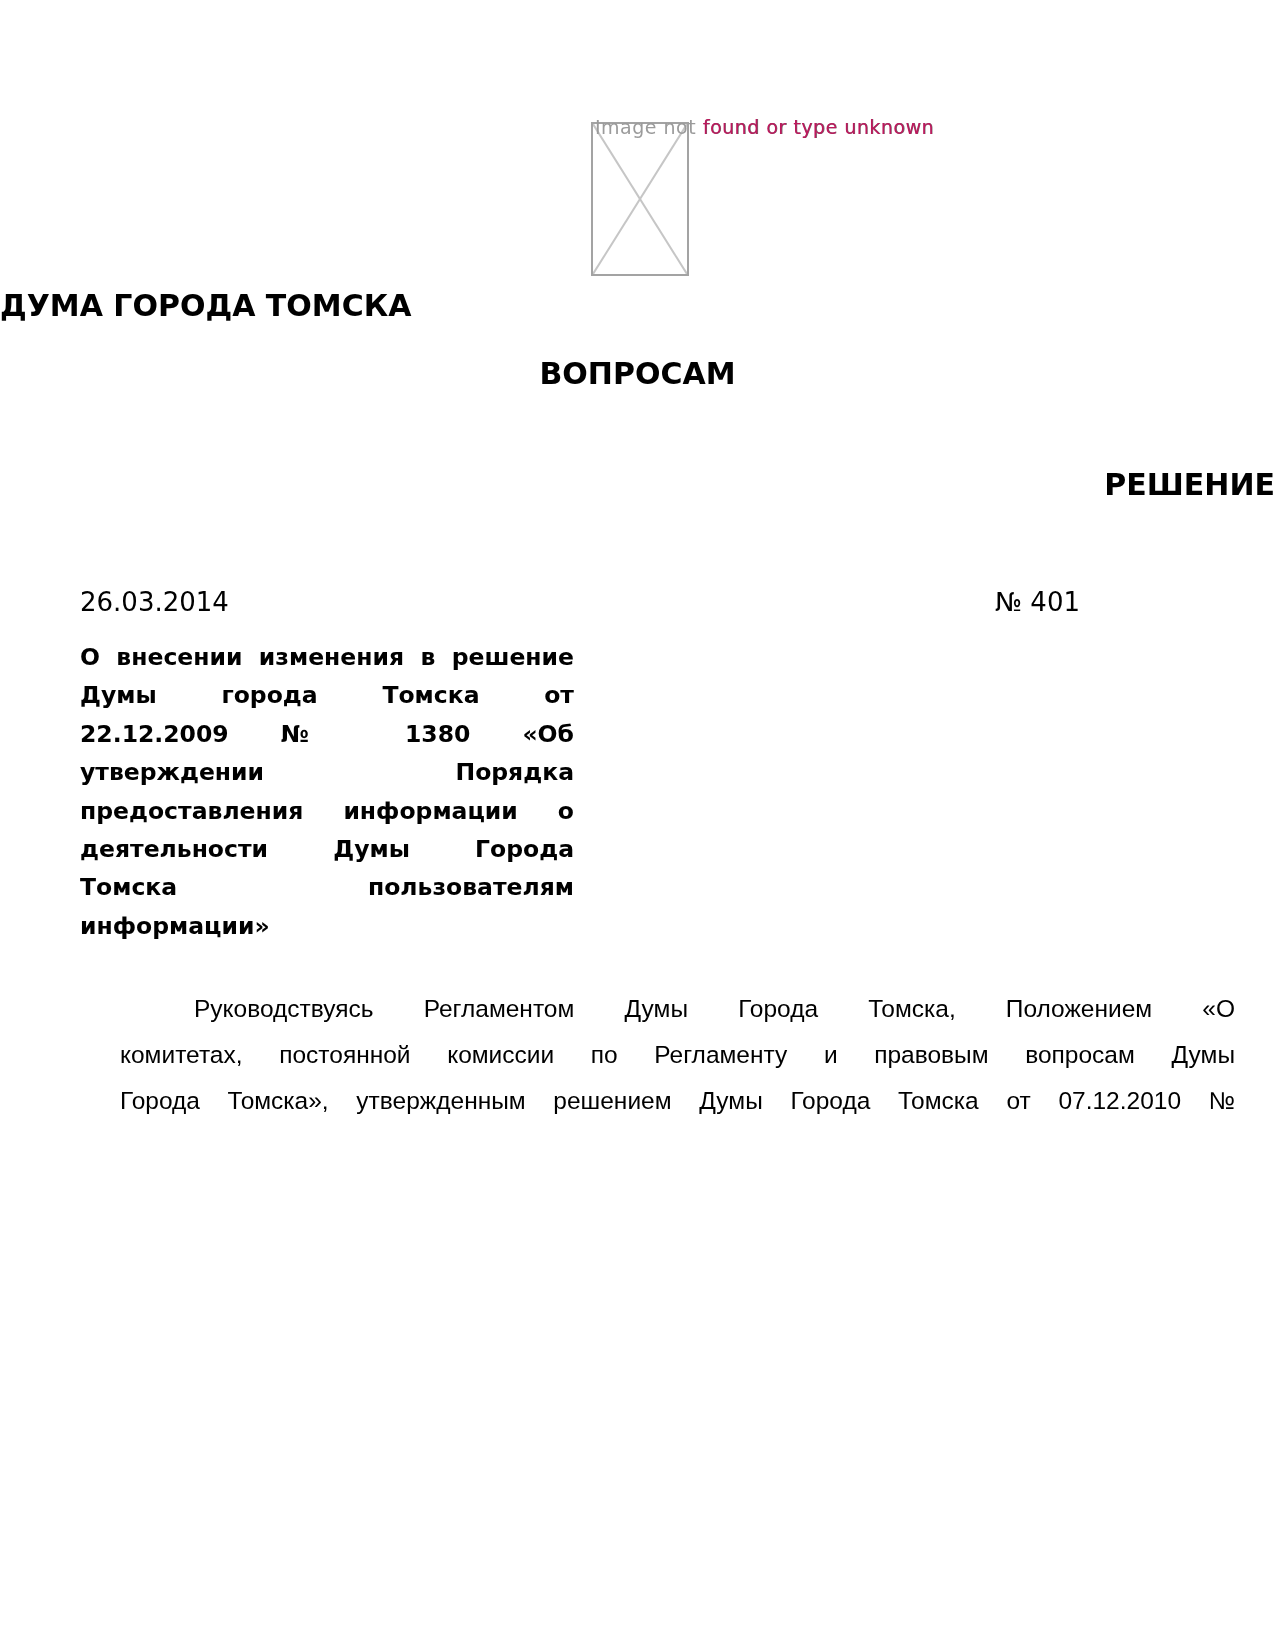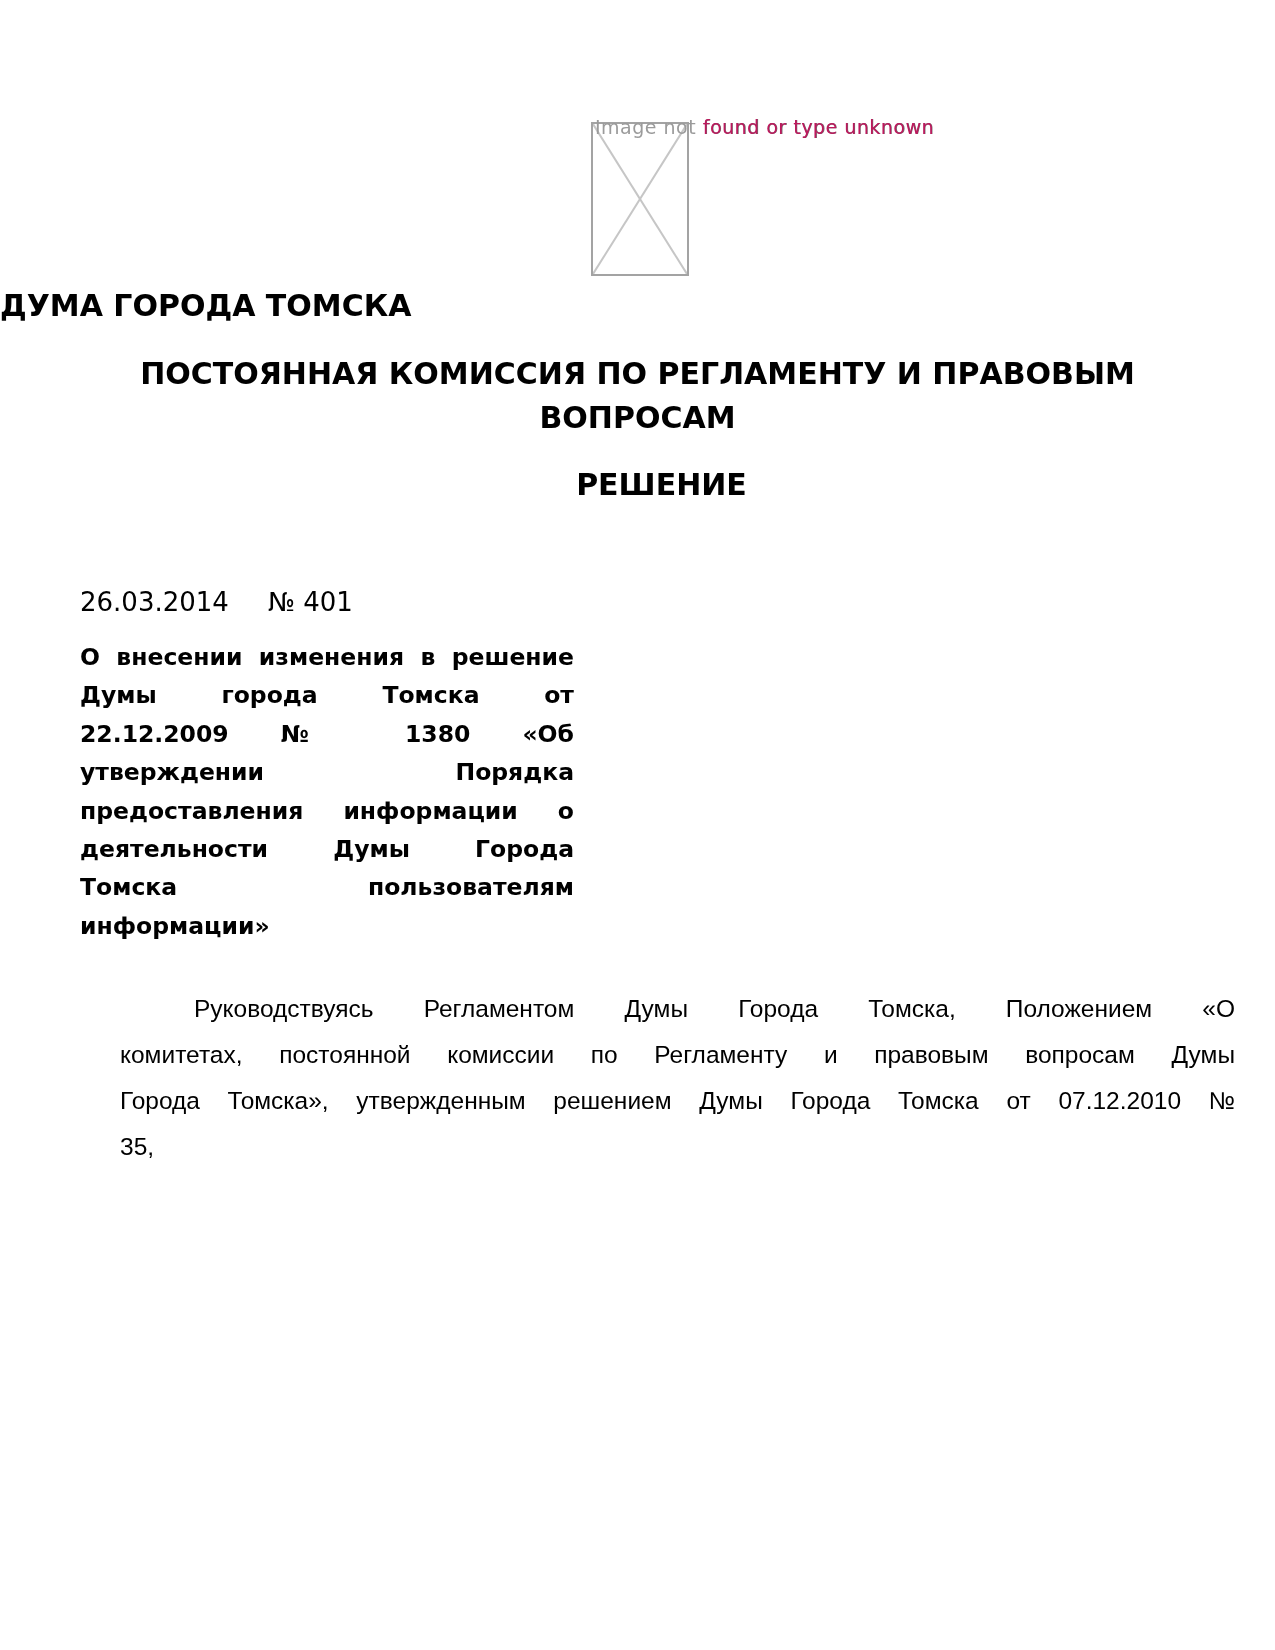--- a/index.html
+++ b/index.html
@@ -49,33 +49,33 @@
     position: absolute;
     left: 0; right: 0;
     top: 352px;
     text-align: center;
     font: bold 30px/44px "DejaVu Sans", sans-serif;
   }
   .h-doctype {
     position: absolute;
     left: 0; right: 0;
     top: 467px;
-    text-align: center;
+    text-align: right;
     font: bold 30px/36px "DejaVu Sans", sans-serif;
     margin-left: 48px;
   }
 
   
   .meta-row {
     position: absolute;
     left: 80px;
     right: 80px;
     top: 586px;
     display: flex;
-    justify-content: flex-start;
+    justify-content: space-between;
     align-items: baseline;
     font: 26px/32px "DejaVu Sans", sans-serif;
     gap: 39px;
   }
   .doc-number { margin-right: 115px; }
 
   
   .subject {
     position: absolute;
     left: 80px;
@@ -106,21 +106,20 @@
     <svg viewBox="0 0 94 150" preserveAspectRatio="none">
       <line x1="0" y1="0" x2="94" y2="150" stroke="#c6c6c6" stroke-width="2"></line>
       <line x1="94" y1="0" x2="0" y2="150" stroke="#c6c6c6" stroke-width="2"></line>
     </svg>
     <div class="alt-text"><span>Image not </span><span class="alt-dark">found or type unknown</span></div>
   </div>
 
   <div class="h-org">ДУМА ГОРОДА ТОМСКА</div>
 
   <div class="h-commission">
-    <div>ПОСТОЯННАЯ КОМИССИЯ ПО РЕГЛАМЕНТУ И ПРАВОВЫМ</div>
     <div>ВОПРОСАМ</div>
   </div>
 
   <div class="h-doctype">РЕШЕНИЕ</div>
 
   <div class="meta-row">
     <span class="doc-date">26.03.2014</span>
     <span class="doc-number">№ 401</span>
   </div>
 
@@ -132,16 +131,15 @@
     <div class="jl">предоставления информации о</div>
     <div class="jl">деятельности Думы Города</div>
     <div class="jl">Томска пользователям</div>
     <div class="jl-last">информации»</div>
   </div>
 
   <div class="body-par">
     <div class="jl indent">Руководствуясь Регламентом Думы Города Томска, Положением «О</div>
     <div class="jl">комитетах, постоянной комиссии по Регламенту и правовым вопросам Думы</div>
     <div class="jl">Города Томска», утвержденным решением Думы Города Томска от 07.12.2010 №</div>
-    <div class="jl-last">35,</div>
   </div>
 
 </div>
 
 </body></html>

